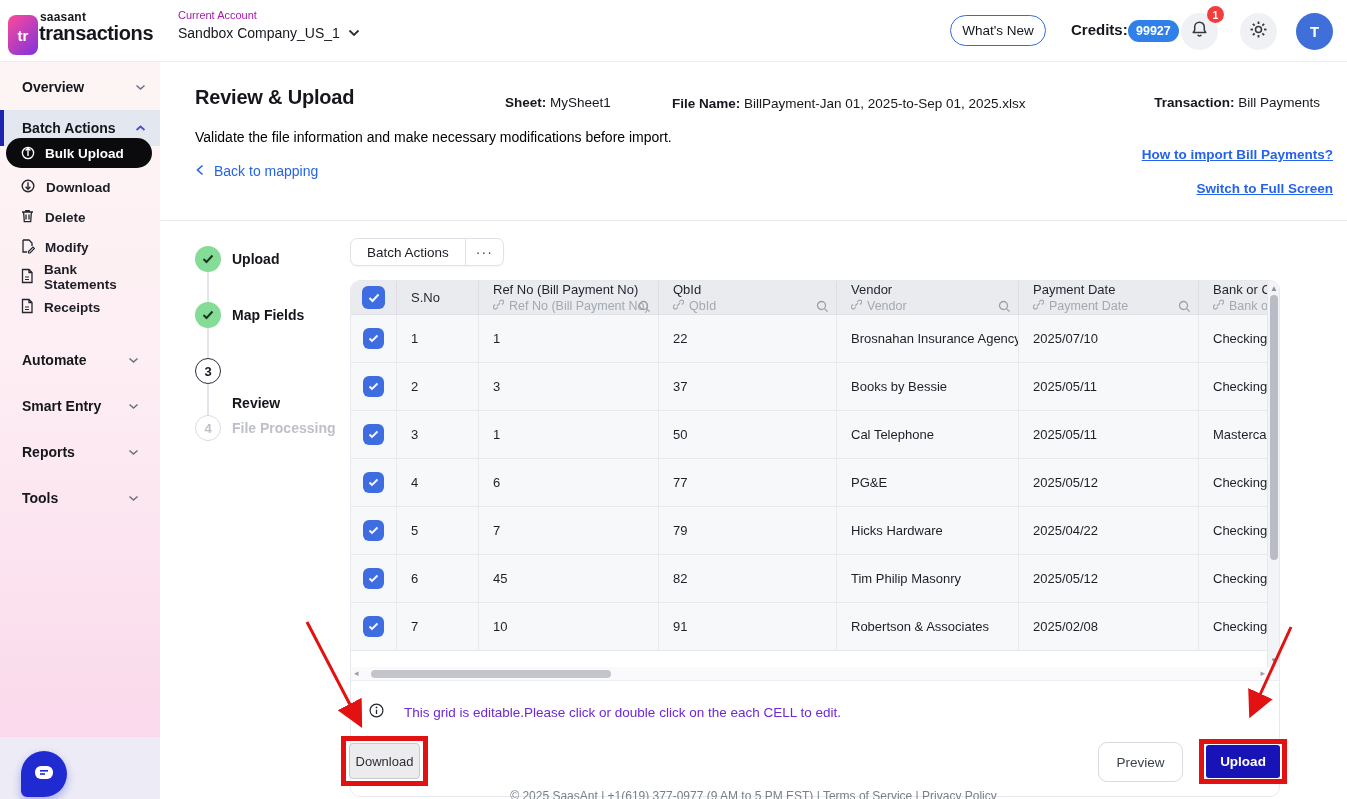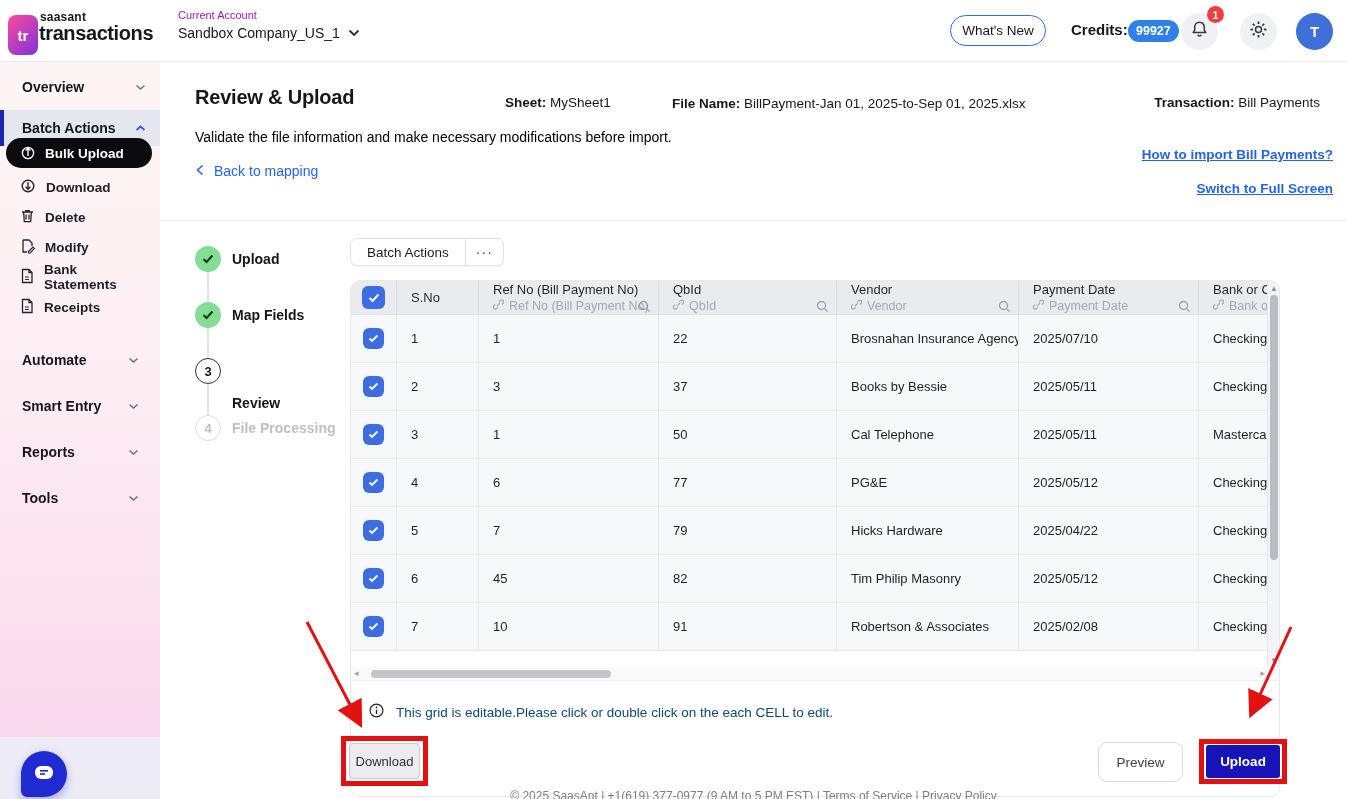--- a/index.html
+++ b/index.html
@@ -95,21 +95,21 @@
   .c5 { width:180px; }
   .c6 { width:70px; border-right:none; }
   .cbx { width:21px; height:21px; border-radius:6px; background:#3e6de2; display:flex; align-items:center; justify-content:center; cursor:pointer; }
   .vscroll { position:absolute; right:0; top:0; width:12px; height:386px; background:#f3f4f7; border-left:1px solid #e6e7ec; }
   .vscroll .arr { position:absolute; left:0; width:12px; height:12px; display:flex; align-items:center; justify-content:center; color:#8a8f99; font-size:8px; cursor:pointer; }
   .vthumb { position:absolute; left:2px; top:14px; width:8px; height:265px; border-radius:4px; background:#b9bcc4; cursor:grab; }
   .hscroll { position:absolute; left:0; top:386px; width:930px; height:14px; background:#fafafc; border-bottom:1px solid #eceef2; }
   .hthumb { position:absolute; left:20px; top:3px; width:240px; height:8px; border-radius:4px; background:#c3c5cb; cursor:grab; }
   .hscroll .arr { position:absolute; top:1px; color:#9ba0aa; font-size:9px; cursor:pointer; }
   .note-strip { position:absolute; left:0; top:400px; width:930px; height:117px; background:#fff; padding:22px 0 0 18px; }
-  .note { display:flex; align-items:center; gap:12px; font-size:13.5px; color:#0c4a6e; }
+  .note { display:flex; align-items:center; gap:20px; font-size:13.5px; color:#6d28d9; }
 
   
   .btn-download { position:absolute; left:189px; top:681px; width:71px; height:36px; background:#ececee; border:1px solid #c9cacf;
                   border-radius:4px; font-size:13px; color:#2b2f38; display:flex; align-items:center; justify-content:center; cursor:pointer; }
   .btn-preview { position:absolute; left:938px; top:680px; width:85px; height:40px; background:#fff; border:1px solid #d9dbe2;
                  border-radius:9px; font-size:13.5px; color:#3a3f4a; display:flex; align-items:center; justify-content:center; cursor:pointer; }
   .btn-upload { position:absolute; left:1046px; top:683px; width:74px; height:33px; background:#1713b6; border:none;
                 border-radius:3px; font-size:13.5px; font-weight:bold; color:#fff; display:flex; align-items:center; justify-content:center; cursor:pointer; }
   .red-rect { position:absolute; border:5px solid #e31212; z-index:20; pointer-events:none; }
   .rect-download { left:181px; top:674px; width:87px; height:50px; }

